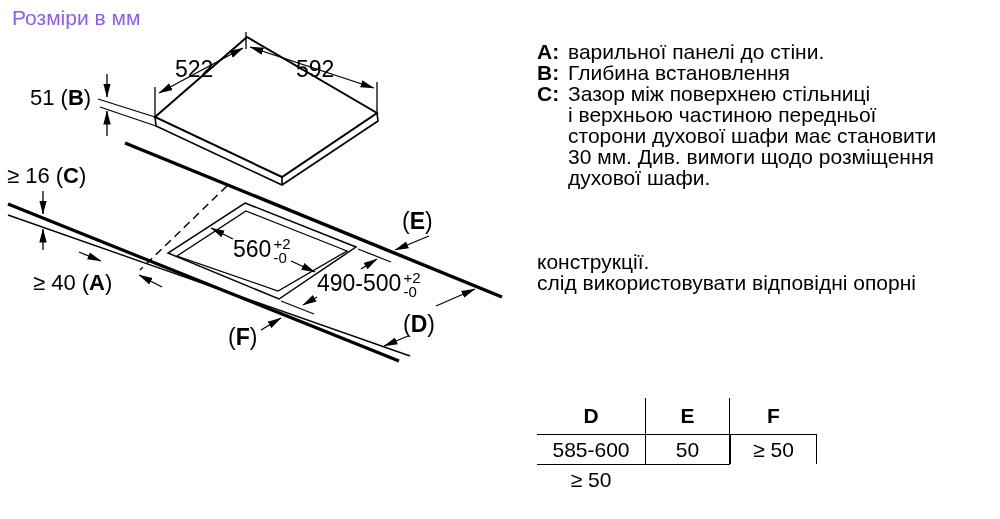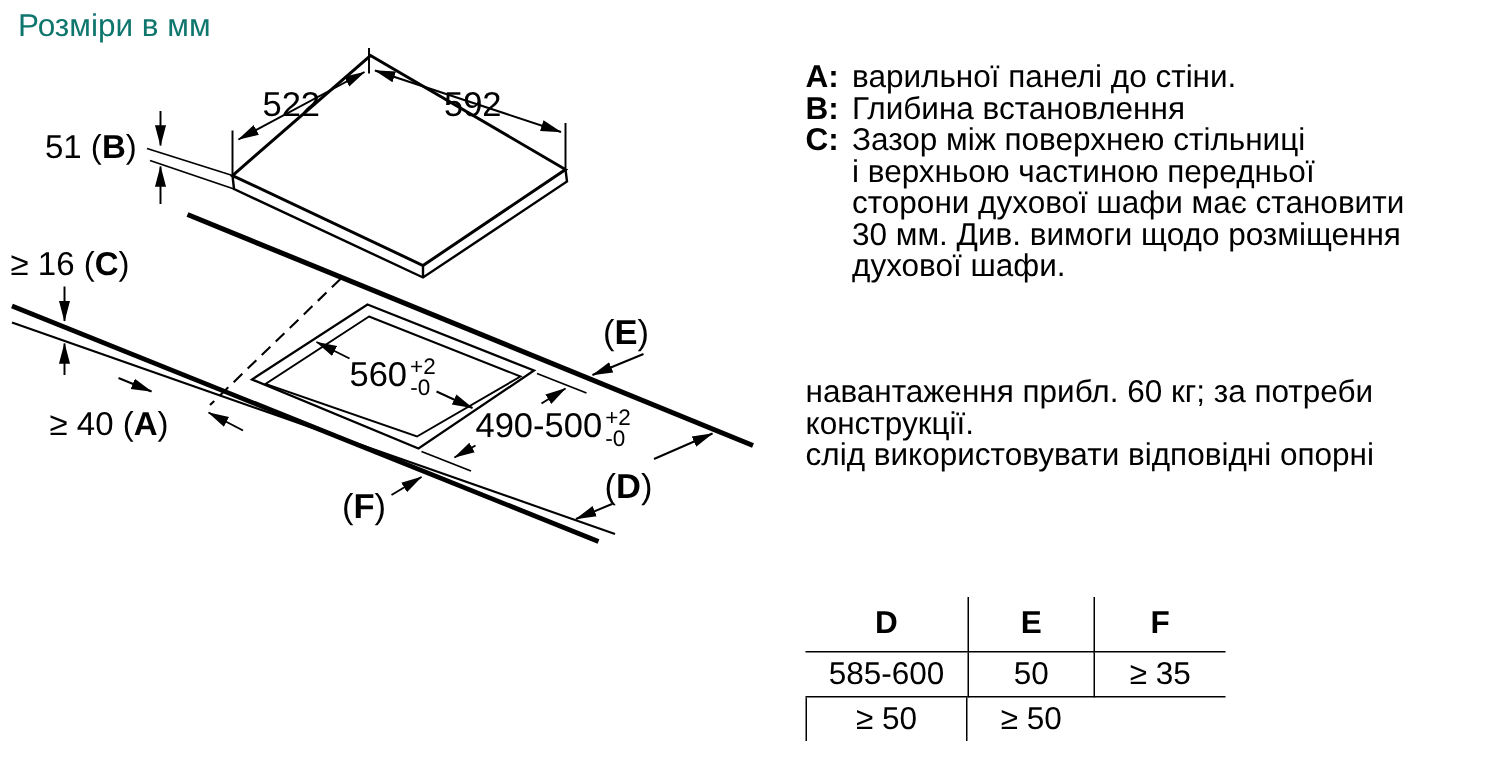--- a/index.html
+++ b/index.html
@@ -1,18 +1,18 @@
 <!DOCTYPE html>
 <html><head>
 <meta charset="utf-8">
 <style>
   html,body{margin:0;padding:0;}
   body{font-family:"Liberation Sans",sans-serif;background:#ffffff;}
   #page{position:relative;width:1000px;height:519px;background:#ffffff;color:#000;overflow:hidden;}
-  #title{position:absolute;left:12px;top:6px;font-size:21px;line-height:24px;color:#0f766e;}
+  #title{position:absolute;left:12px;top:6px;font-size:21px;line-height:24px;color:#8b5cf6;}
   
   #diagram{position:absolute;left:0;top:0;}
   .dimtxt{font-size:23px;fill:#000;}
   .dimtxt2{font-size:22px;fill:#000;}
   .tol{font-size:15px;fill:#000;}
   .bold{font-weight:bold;}
   
   #legend{position:absolute;left:537px;top:41px;width:455px;font-size:21px;line-height:21px;}
   .legend-item{display:grid;grid-template-columns:31px 1fr;}
   .legend-key{font-weight:bold;}
@@ -139,31 +139,29 @@
         <div>Зазор між поверхнею стільниці</div>
         <div>і верхньою частиною передньої</div>
         <div>сторони духової шафи має становити</div>
         <div>30 мм. Див. вимоги щодо розміщення</div>
         <div>духової шафи.</div>
       </div>
     </div>
   </div>
 
   <div id="paragraph">
-    <div>навантаження прибл. 60 кг; за потреби</div>
     <div>конструкції.</div>
     <div>слід використовувати відповідні опорні</div>
   </div>
 
   <div id="spec-table">
     <div class="cell hdr hline">D</div>
     <div class="cell hdr hline mid">E</div>
     <div class="cell hdr hline">F</div>
 
     <div class="cell r hline">585-600</div>
     <div class="cell r hline mid">50</div>
-    <div class="cell r hline">≥ 35</div>
 
     <div class="cell r mid">≥ 50</div>
     <div class="cell r">≥ 50</div>
   </div>
 
 </div>
 
 </body></html>

